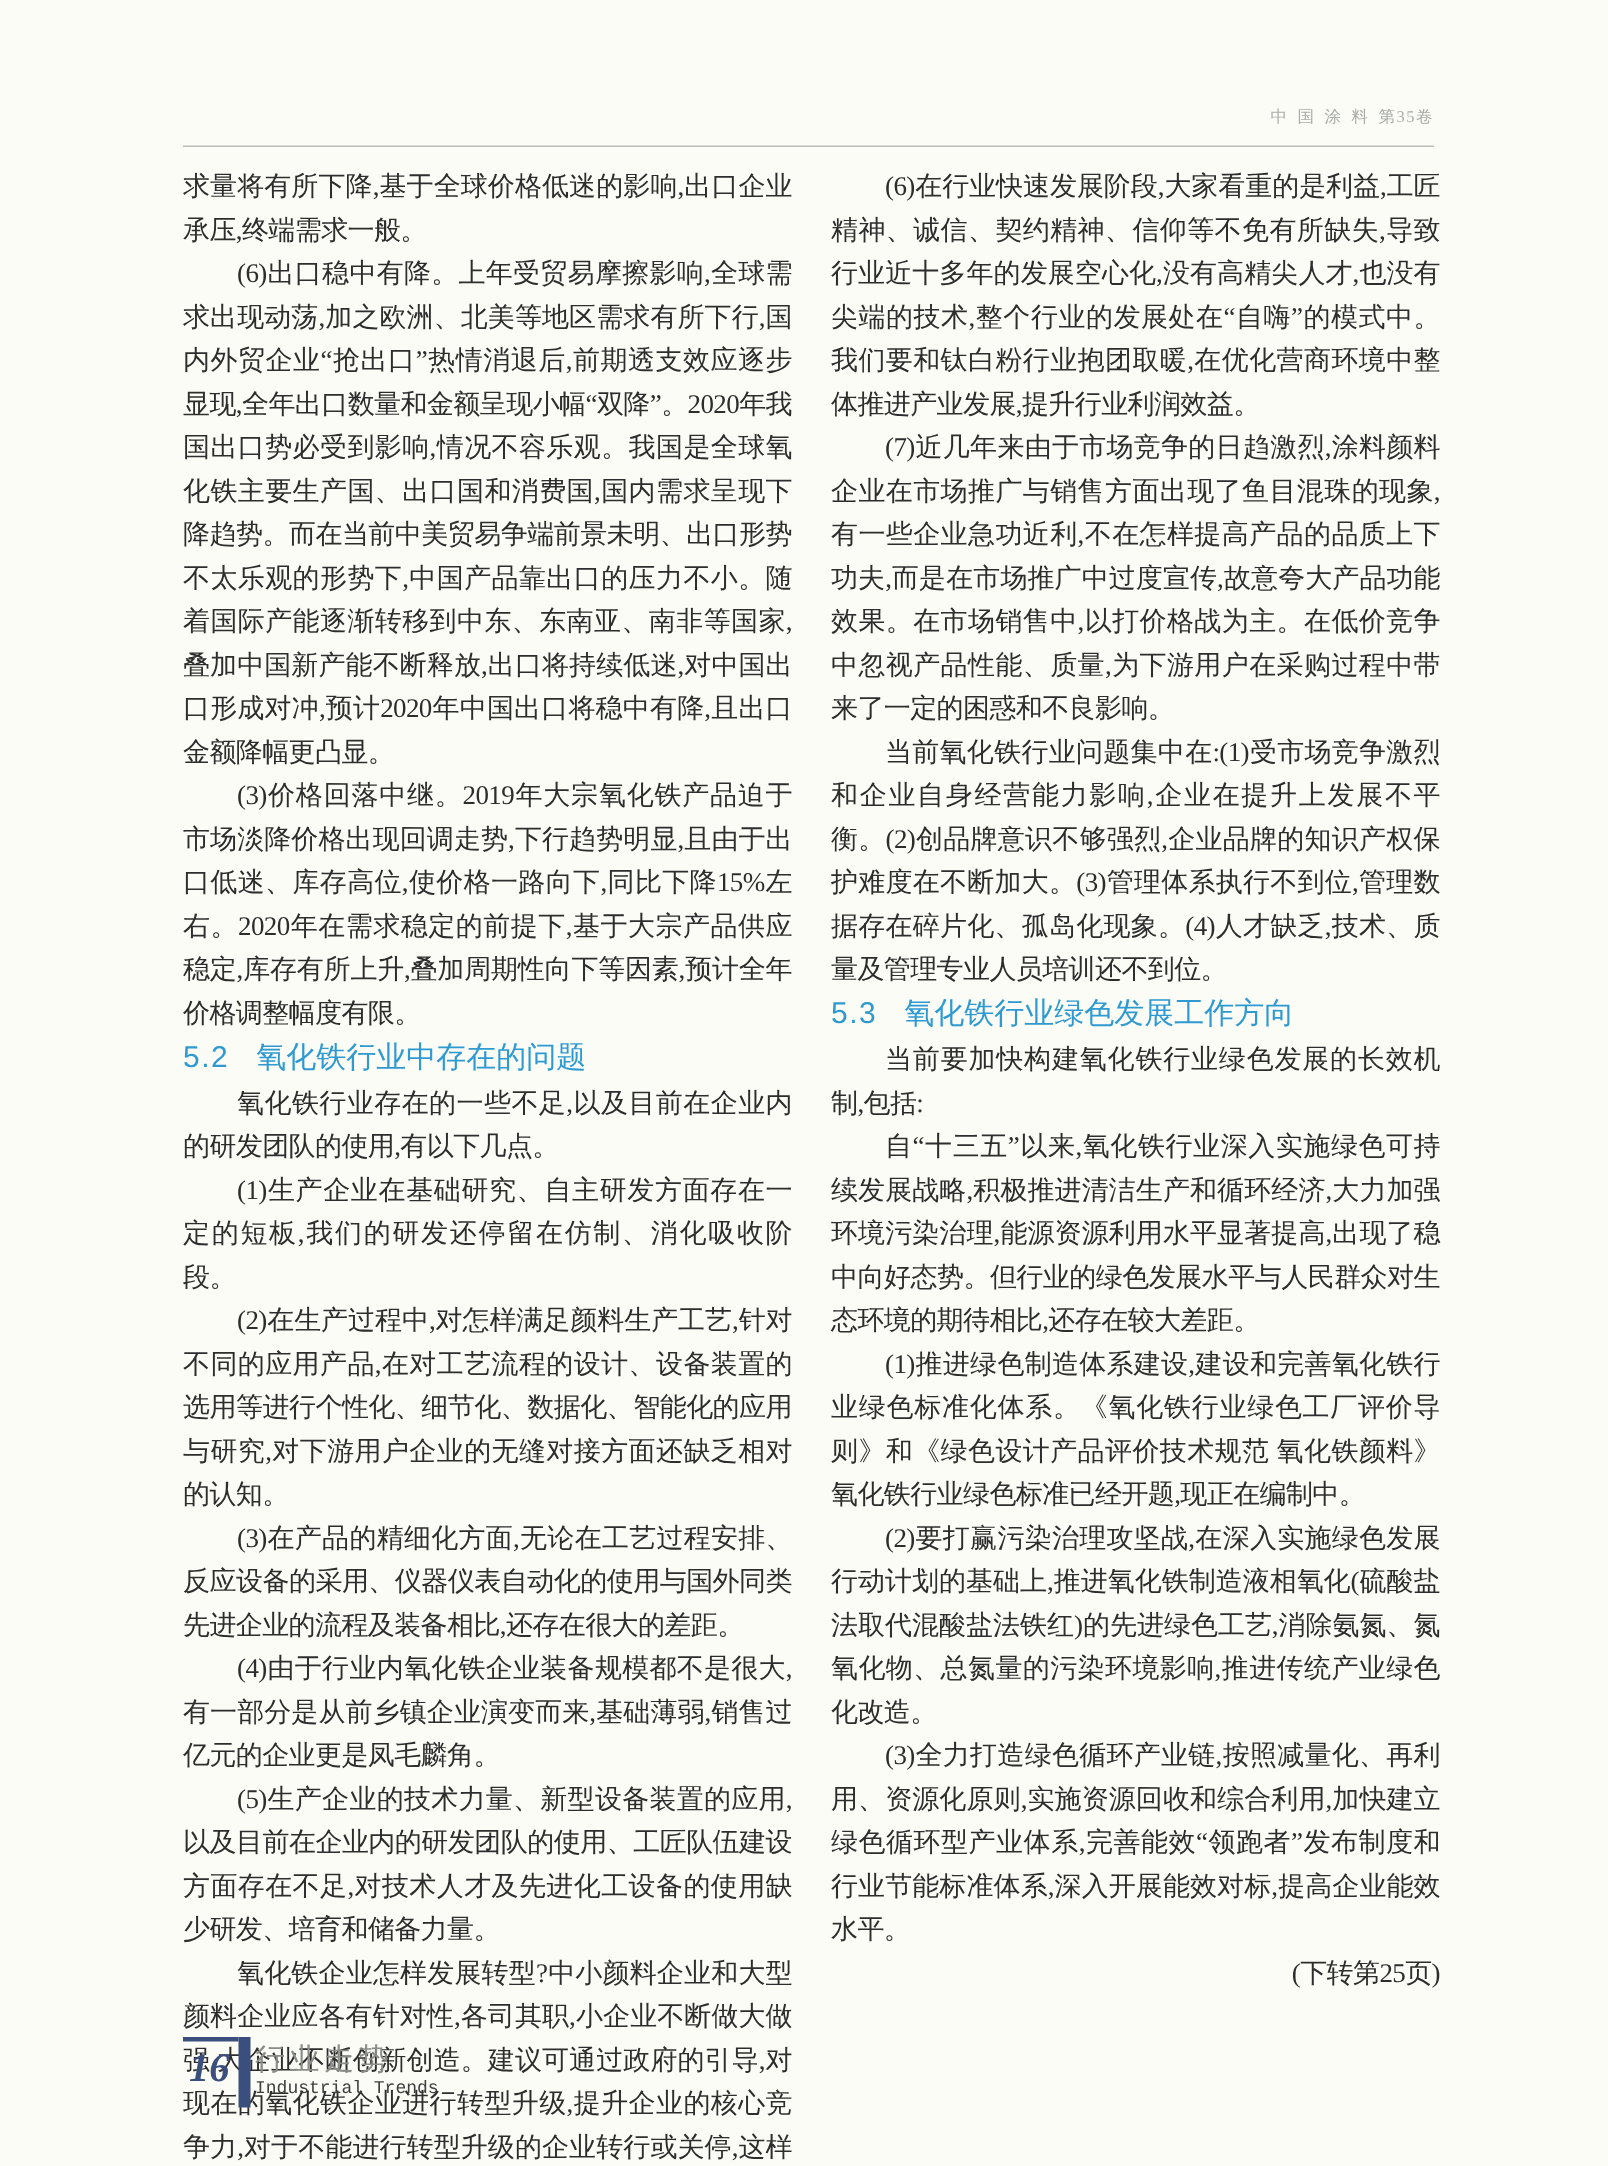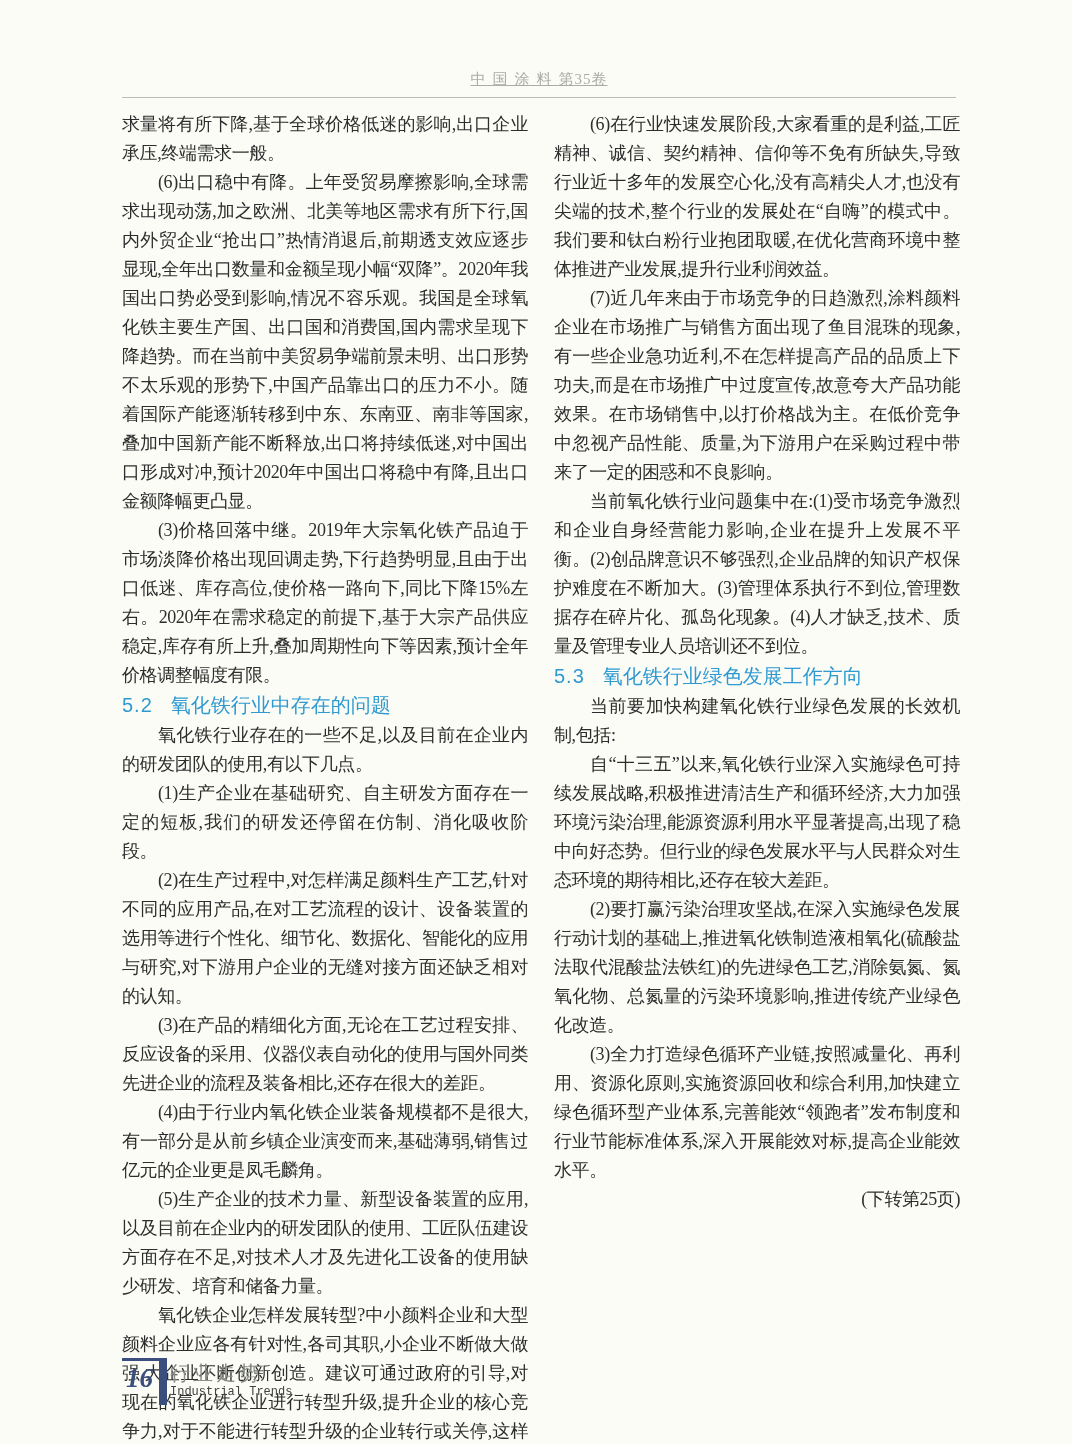--- a/index.html
+++ b/index.html
@@ -8,22 +8,22 @@
     background: #fcfcf7;
     position: relative;
     font-family: "Liberation Serif", serif;
     overflow: hidden;
   }
   .page { position: absolute; inset: 0; }
 
   
   .runhead {
     position: absolute; left: 122px; right: 116px; top: 70px;
-    display: flex; justify-content: center; align-items: flex-end;
-    color: #a9aca7; font-size: 15px; text-decoration: underline;
+    display: flex; justify-content: flex-end; align-items: flex-end;
+    color: #a9aca7; font-size: 11px;
   }
   .runhead .journal { letter-spacing: 7px; }
   .runhead .volume  { letter-spacing: 1px; }
   .runhead-rule {
     position: absolute; left: 122px; right: 116px; top: 97px;
     border-top: 1px solid #b9bcb7; height: 0;
   }
 
   
   .columns {
@@ -111,20 +111,21 @@
         <p class="para">(5)生产企业的技术力量、新型设备装置的应用,以及目前在企业内的研发团队的使用、工匠队伍建设方面存在不足,对技术人才及先进化工设备的使用缺少研发、培育和储备力量。</p>
         <p class="para">氧化铁企业怎样发展转型?中小颜料企业和大型颜料企业应各有针对性,各司其职,小企业不断做大做强,大企业不断创新创造。建议可通过政府的引导,对现在的氧化铁企业进行转型升级,提升企业的核心竞争力,对于不能进行转型升级的企业转行或关停,这样才能推动整个行业的健康发展。</p>
       </div>
     <div class="col">
         <p class="para">(6)在行业快速发展阶段,大家看重的是利益,工匠精神、诚信、契约精神、信仰等不免有所缺失,导致行业近十多年的发展空心化,没有高精尖人才,也没有尖端的技术,整个行业的发展处在“自嗨”的模式中。我们要和钛白粉行业抱团取暖,在优化营商环境中整体推进产业发展,提升行业利润效益。</p>
         <p class="para">(7)近几年来由于市场竞争的日趋激烈,涂料颜料企业在市场推广与销售方面出现了鱼目混珠的现象,有一些企业急功近利,不在怎样提高产品的品质上下功夫,而是在市场推广中过度宣传,故意夸大产品功能效果。在市场销售中,以打价格战为主。在低价竞争中忽视产品性能、质量,为下游用户在采购过程中带来了一定的困惑和不良影响。</p>
         <p class="para">当前氧化铁行业问题集中在:(1)受市场竞争激烈和企业自身经营能力影响,企业在提升上发展不平衡。(2)创品牌意识不够强烈,企业品牌的知识产权保护难度在不断加大。(3)管理体系执行不到位,管理数据存在碎片化、孤岛化现象。(4)人才缺乏,技术、质量及管理专业人员培训还不到位。</p>
         <h3 class="sec-heading"><span class="sec-num">5.3</span><span>氧化铁行业绿色发展工作方向</span></h3>
         <p class="para">当前要加快构建氧化铁行业绿色发展的长效机制,包括:</p>
         <p class="para">自“十三五”以来,氧化铁行业深入实施绿色可持续发展战略,积极推进清洁生产和循环经济,大力加强环境污染治理,能源资源利用水平显著提高,出现了稳中向好态势。但行业的绿色发展水平与人民群众对生态环境的期待相比,还存在较大差距。</p>
+        <p class="para">(1)推进绿色制造体系建设,建设和完善氧化铁行业绿色标准化体系。《氧化铁行业绿色工厂评价导则》和《绿色设计产品评价技术规范 氧化铁颜料》氧化铁行业绿色标准已经开题,现正在编制中。</p>
         <p class="para">(2)要打赢污染治理攻坚战,在深入实施绿色发展行动计划的基础上,推进氧化铁制造液相氧化(硫酸盐法取代混酸盐法铁红)的先进绿色工艺,消除氨氮、氮氧化物、总氮量的污染环境影响,推进传统产业绿色化改造。</p>
         <p class="para">(3)全力打造绿色循环产业链,按照减量化、再利用、资源化原则,实施资源回收和综合利用,加快建立绿色循环型产业体系,完善能效“领跑者”发布制度和行业节能标准体系,深入开展能效对标,提高企业能效水平。</p>
         <p class="para note-right">(下转第25页)</p>
       </div>
   </div>
 
   <div class="folio">
     <div class="folio-numbox">
       <span class="folio-num">16</span>
     </div>

